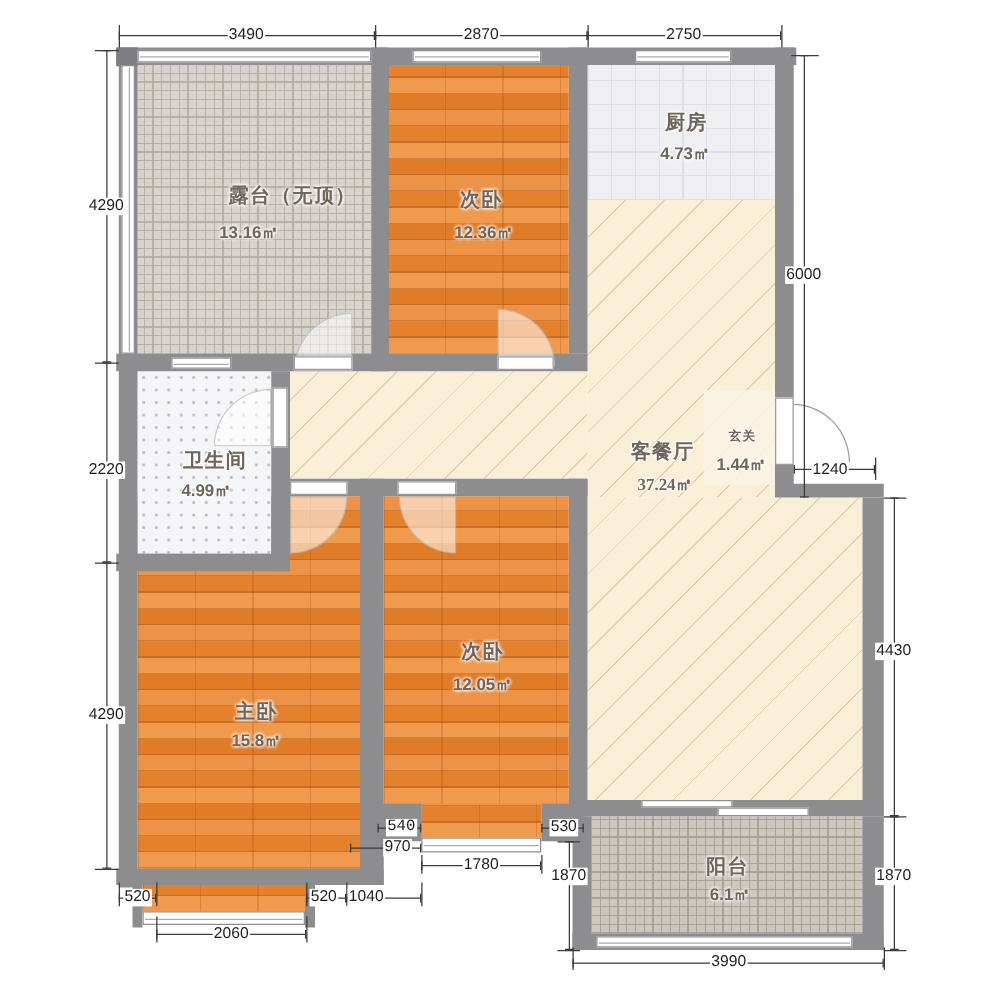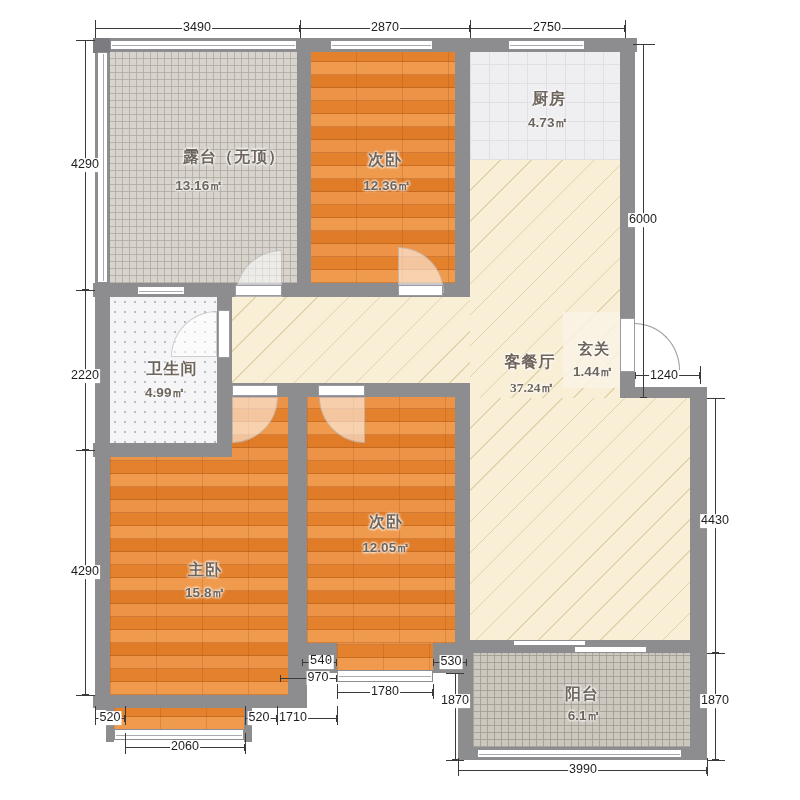--- a/index.html
+++ b/index.html
@@ -145,21 +145,21 @@
 
   <span class="rn" style="left:549px;top:99px;">厨房</span>
   <span class="ra" style="left:548px;top:123px;">4.73㎡</span>
 
   <span class="rn" style="left:172px;top:369px;">卫生间</span>
   <span class="ra" style="left:165px;top:393px;text-align:center;">4.99㎡</span>
 
   <span class="rn" style="left:530px;top:362px;">客餐厅</span>
   <span class="ra" style="left:532px;top:388px;font-family:Liberation Serif, serif;">37.24㎡</span>
 
-  <span class="rn" style="left:594px;top:349px;font-size:15px;">玄关</span>
+  <span class="rn" style="left:594px;top:349px;font-size:10px;">玄关</span>
   <span class="ra" style="left:593px;top:372px;text-align:center;">1.44㎡</span>
 
   <span class="rn" style="left:205px;top:570px;">主卧</span>
   <span class="ra" style="left:205px;top:593px;">15.8㎡</span>
 
   <span class="rn" style="left:386px;top:522px;">次卧</span>
   <span class="ra" style="left:386px;top:548px;">12.05㎡</span>
 
   <span class="rn" style="left:582px;top:694px;">阳台</span>
   <span class="ra" style="left:584px;top:716px;">6.1㎡</span>
@@ -218,21 +218,21 @@
   <span class="dlabel" style="left:85px;top:165px;">4290</span>
   <span class="dlabel" style="left:85px;top:376px;">2220</span>
   <span class="dlabel" style="left:85px;top:572px;">4290</span>
   <span class="dlabel" style="left:643px;top:220px;">6000</span>
   <span class="dlabel" style="left:664px;top:376px;">1240</span>
   <span class="dlabel" style="left:715px;top:521px;">4430</span>
   <span class="dlabel" style="left:715px;top:701px;">1870</span>
   <span class="dlabel" style="left:110px;top:718px;">520</span>
   <span class="dlabel" style="left:185px;top:747px;">2060</span>
   <span class="dlabel" style="left:259px;top:718px;">520</span>
-  <span class="dlabel" style="left:293px;top:718px;">1710</span>
+  <span class="dlabel" style="left:293px;top:718px;">1040</span>
   <span class="dlabel" style="left:321px;top:662px;font-family:Liberation Mono, monospace;">540</span>
   <span class="dlabel" style="left:318px;top:678px;">970</span>
   <span class="dlabel" style="left:385px;top:692px;">1780</span>
   <span class="dlabel" style="left:451px;top:662px;">530</span>
   <span class="dlabel" style="left:455px;top:701px;">1870</span>
   <span class="dlabel" style="left:583px;top:770px;">3990</span>
 
 </div>
 
 </body></html>

